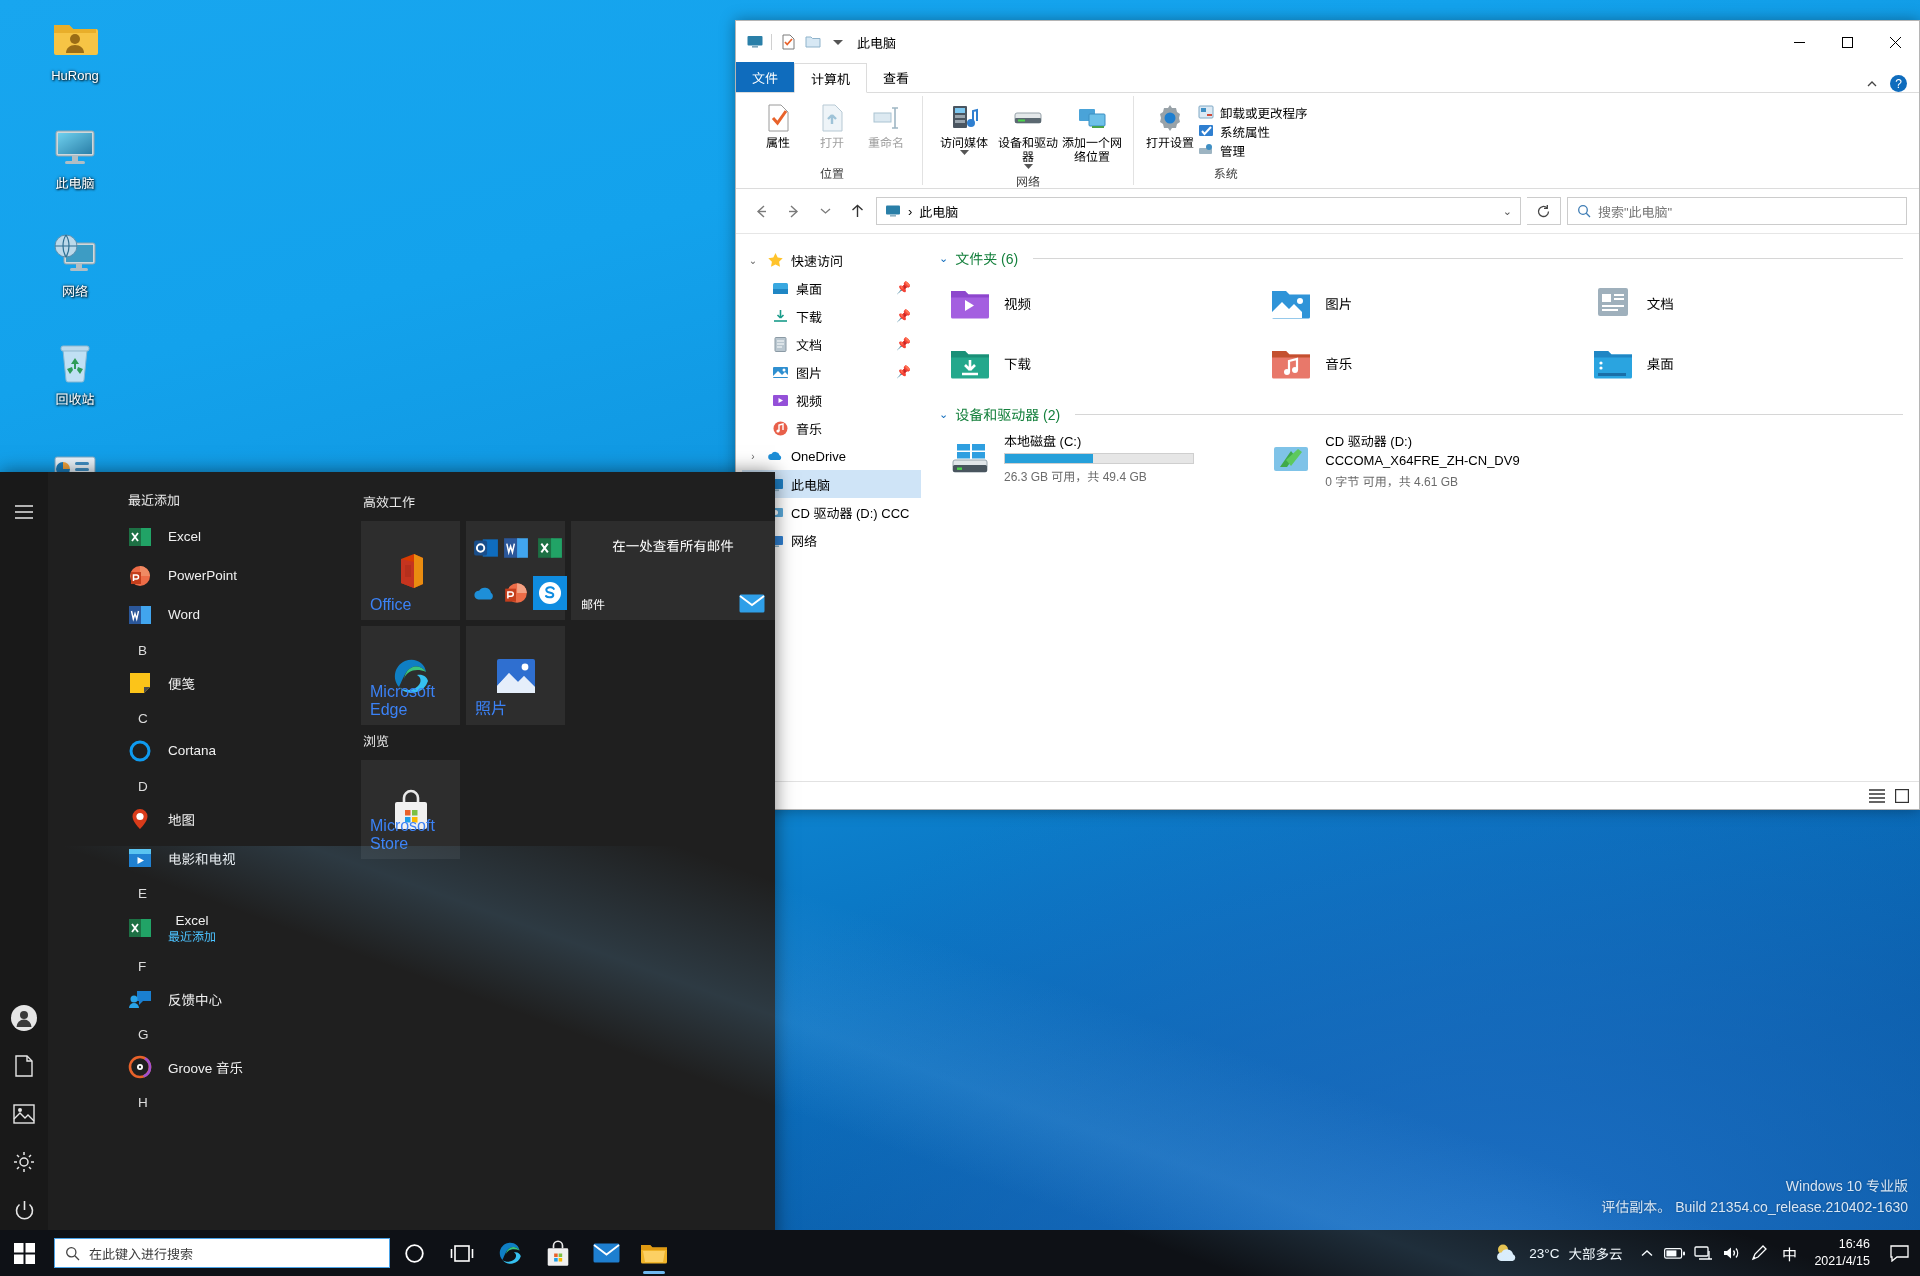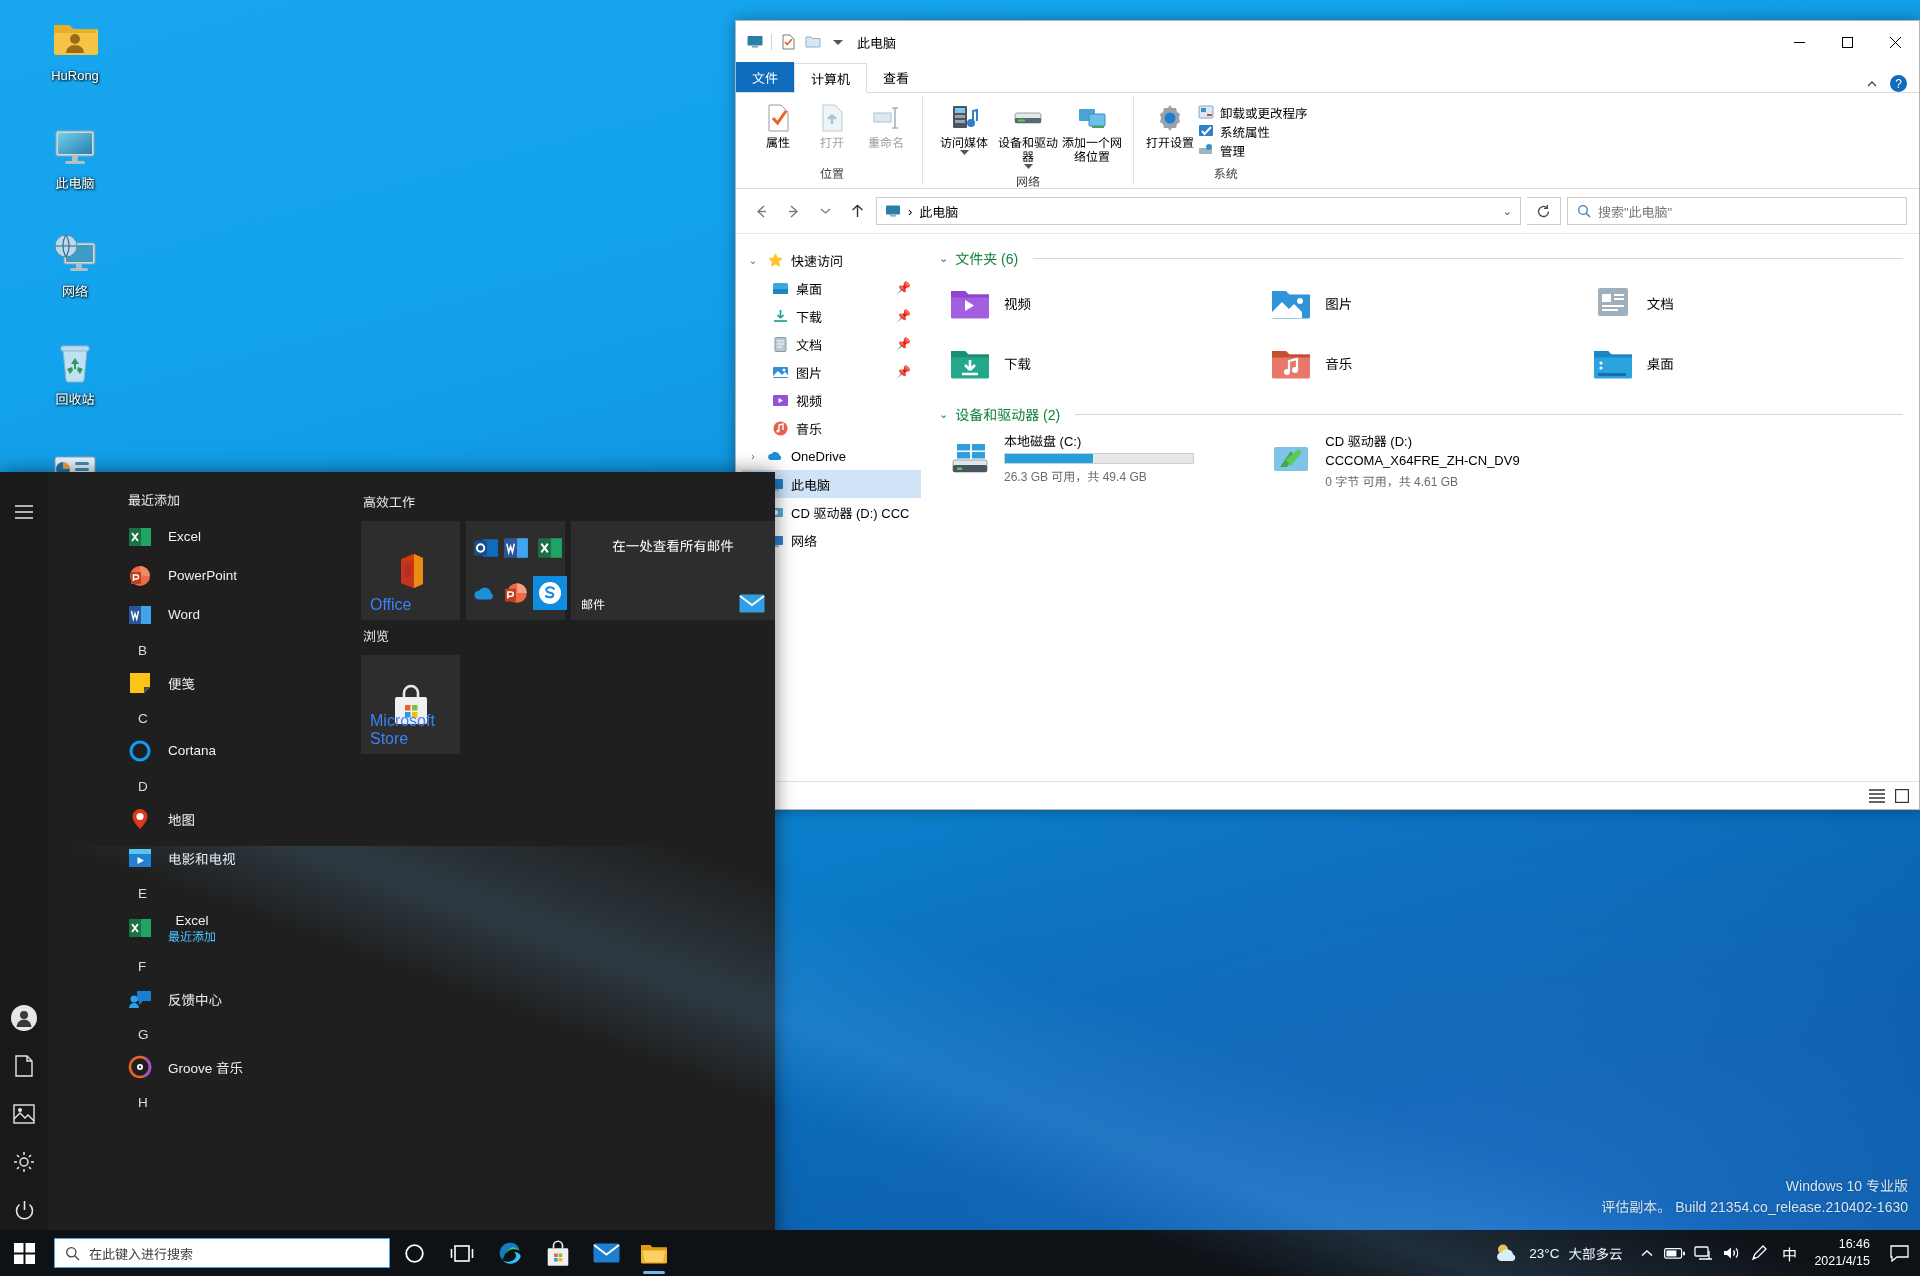--- a/index.html
+++ b/index.html
@@ -858,20 +858,39 @@
           <div class="tmail-foot">
             <span style="font-size:12px">邮件</span>
             <svg width="26" height="19" viewBox="0 0 26 19">
                 <rect x="0.5" y="0.5" width="25" height="18" rx="1.5" fill="#2f9fe8"></rect>
                 <path d="M1 2l12 9L25 2" stroke="#fff" stroke-width="1.8" fill="none"></path>
               </svg>
           </div>
         </div>
       </div>
 
+      <div class="tilerow">
+        <div class="tile med">
+          <svg class="tile-ic" width="44" height="44" viewBox="0 0 44 44">
+            <path d="M39 27a17 17 0 0 1-29 6c5 4 14 4 19-1 4-4 3-9-1-11 6-1 10 2 11 6z" fill="#35c1f1"></path>
+            <path d="M10 33C3 25 5 12 16 7c10-4 20 2 21 11-3-5-10-7-15-4-6 3-8 11-12 19z" fill="#0f7fc4"></path>
+            <path d="M37 18c-3-5-10-7-15-4-4 2-6 6-7 11 3-9 13-11 22-7z" fill="#3ac47d"></path>
+          </svg>
+          <div class="tname">Microsoft Edge</div>
+        </div>
+        <div class="tile med">
+          <svg class="tile-ic" width="40" height="36" viewBox="0 0 40 36">
+            <rect x="1" y="1" width="38" height="34" rx="2" fill="#2f6fd0"></rect>
+            <path d="M1 28l12-13 9 9 6-6 11 11v6H1z" fill="#fff"></path>
+            <circle cx="29" cy="9" r="3.4" fill="#fff"></circle>
+            <path d="M1 28l12-13 9 9 6-6 11 11v6H1z" fill="#cfe0f5" opacity=".55"></path>
+          </svg>
+          <div class="tname">照片</div>
+        </div>
+      </div>
 
       <div class="tiles-head" style="">浏览</div>
 
       <div class="tilerow">
         <div class="tile med">
           <svg class="tile-ic" width="40" height="42" viewBox="0 0 40 42">
             <path d="M13 13V9a7 7 0 0 1 14 0v4" fill="none" stroke="#e8e8e8" stroke-width="2.6"></path>
             <rect x="4" y="13" width="32" height="27" rx="2" fill="#f0f0f0"></rect>
             <rect x="14" y="21" width="5.5" height="5.5" fill="#e8622a"></rect>
             <rect x="21" y="21" width="5.5" height="5.5" fill="#7cc043"></rect>

